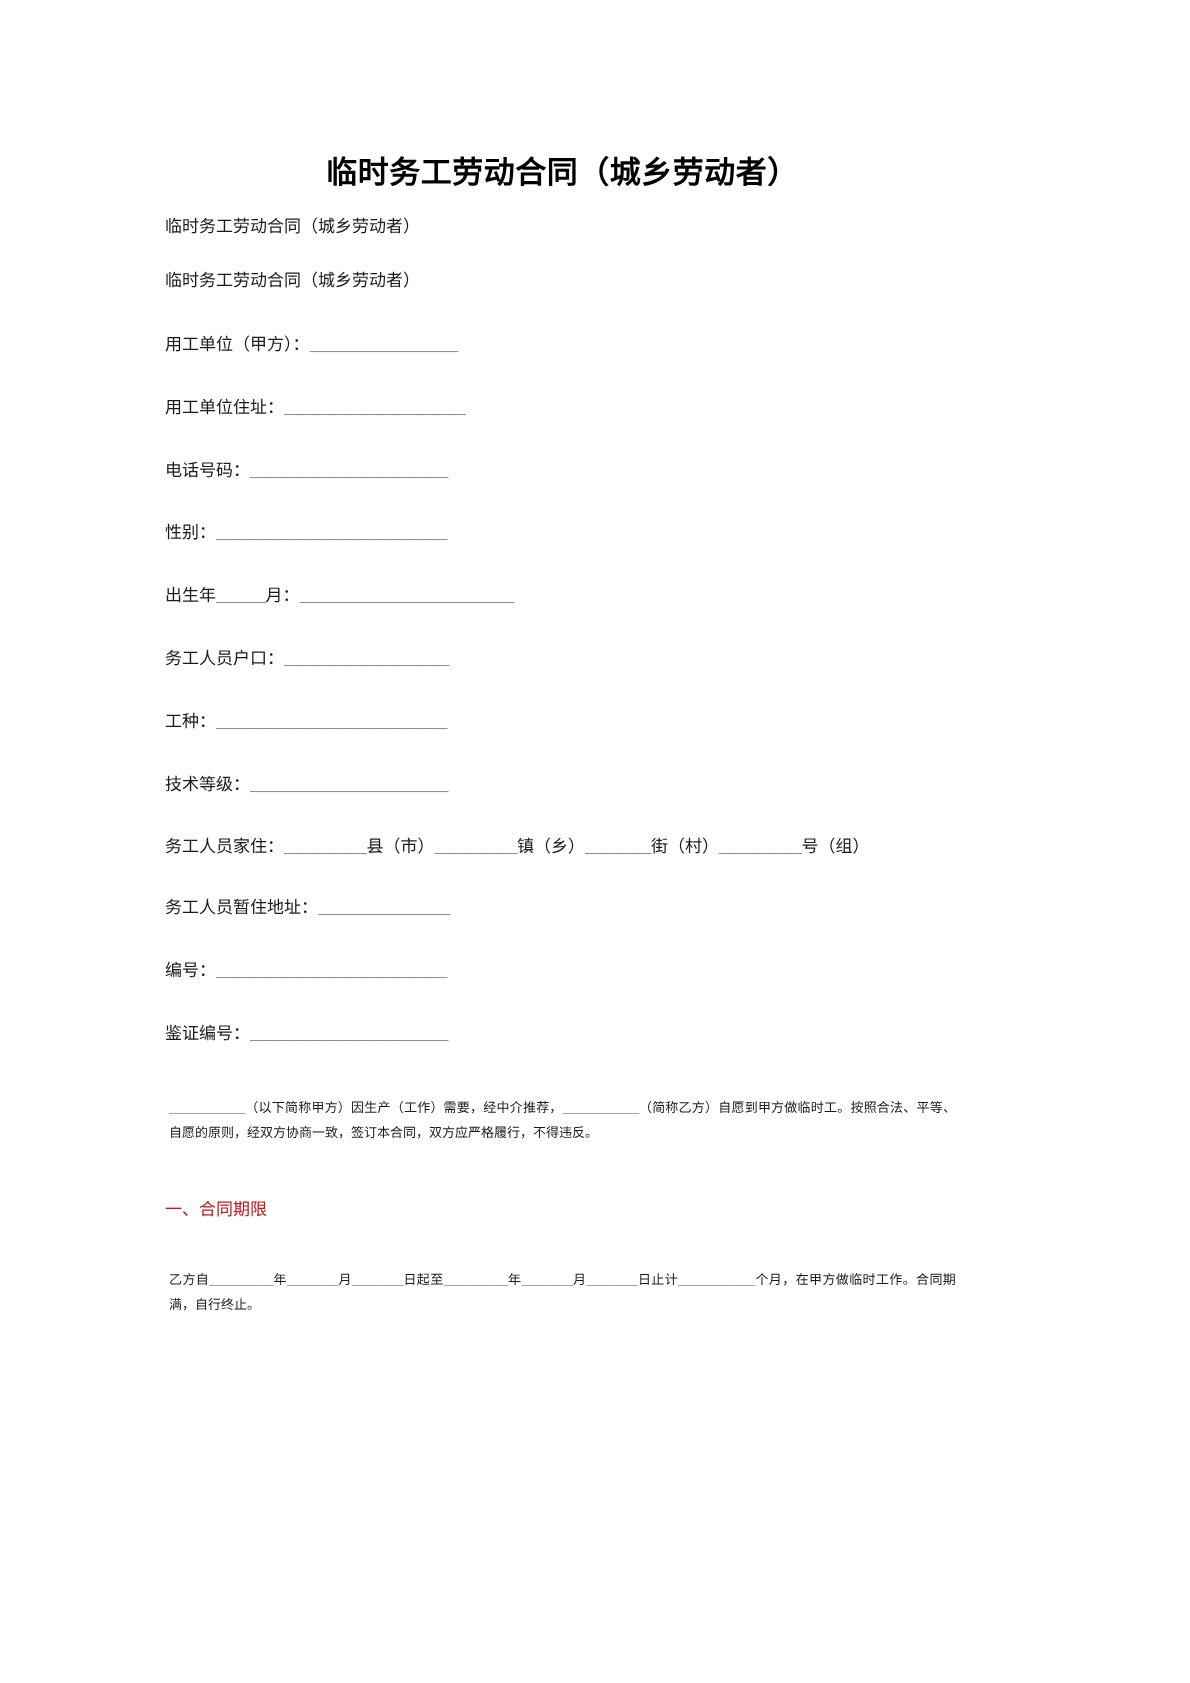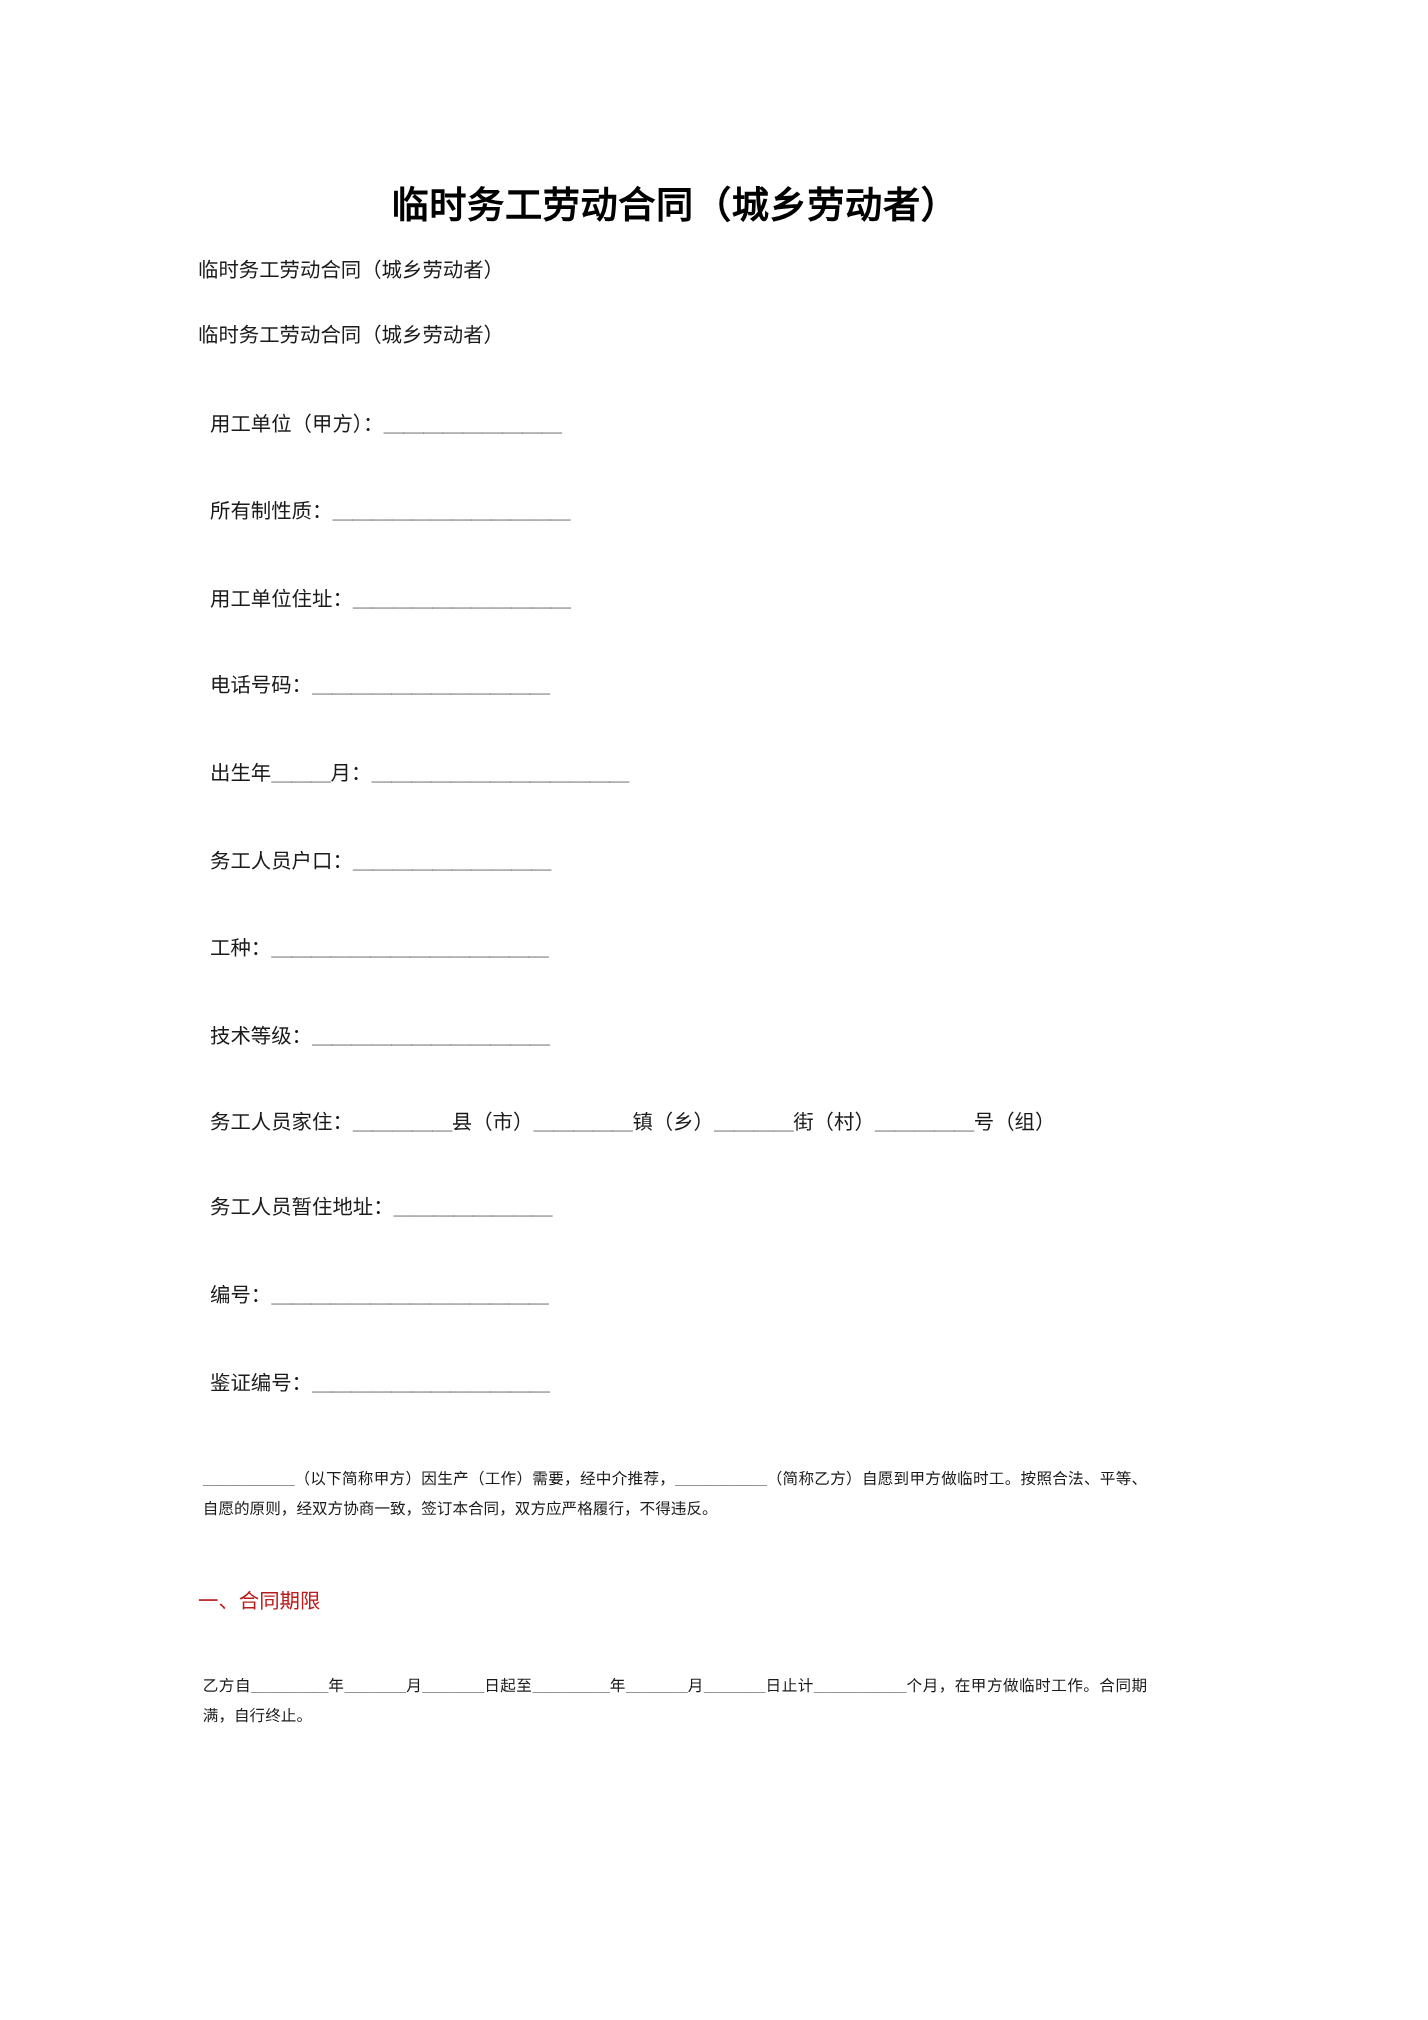--- a/index.html
+++ b/index.html
@@ -51,21 +51,21 @@
     word-break: break-all;
   }
 
   .body-line.first-echo {
     padding-top: 20px;
   }
 
   .field-line {
     font-size: 17px;
     line-height: 1.7;
-    margin: 10px;
+    margin: 0;
     padding-top: 34px;
     color: #1a1a1a;
     white-space: nowrap;
   }
 
   .field-line.wrap {
     white-space: normal;
     word-break: break-all;
     line-height: 1.55;
   }
@@ -108,33 +108,33 @@
     <h1 class="doc-title">临时务工劳动合同（城乡劳动者）</h1>
 
     <p class="body-line first-echo">临时务工劳动合同（城乡劳动者）</p>
 
     <p class="body-line">临时务工劳动合同（城乡劳动者）</p>
 
     <p class="field-line">
       <span>用工单位（甲方）：</span><span class="blank">＿＿＿＿＿＿＿＿＿</span>
     </p>
 
-    <p class="field-line">
-      <span>所有制性质：</span><span class="blank">＿＿＿＿＿＿＿＿＿＿＿＿</span>
-    </p>
 
     <p class="field-line">
       <span>用工单位住址：</span><span class="blank">＿＿＿＿＿＿＿＿＿＿＿</span>
     </p>
 
     <p class="field-line">
       <span>电话号码：</span><span class="blank">＿＿＿＿＿＿＿＿＿＿＿＿</span>
     </p>
 
 
+    <p class="field-line">
+      <span>性别：</span><span class="blank">＿＿＿＿＿＿＿＿＿＿＿＿＿＿</span>
+    </p>
 
     <p class="field-line">
       <span>出生年</span><span class="blank">＿＿＿</span><span>月：</span><span class="blank">＿＿＿＿＿＿＿＿＿＿＿＿＿</span>
     </p>
 
     <p class="field-line">
       <span>务工人员户口：</span><span class="blank">＿＿＿＿＿＿＿＿＿＿</span>
     </p>
 
     <p class="field-line">

